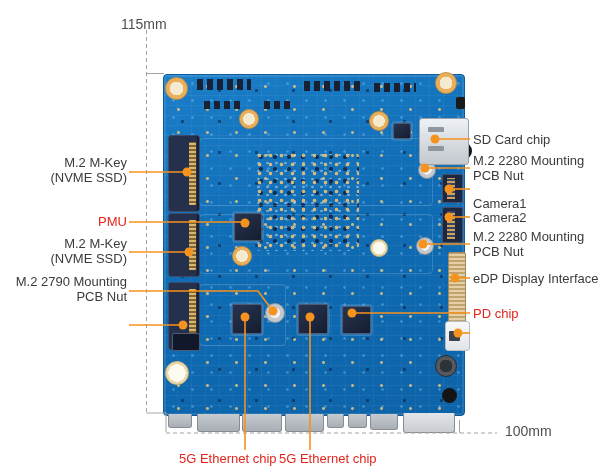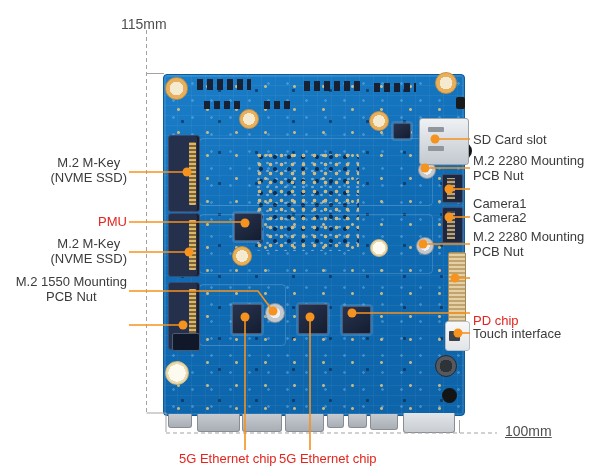--- a/index.html
+++ b/index.html
@@ -3,21 +3,21 @@
 <meta charset="utf-8">
 <style>
   html,body{margin:0;padding:0;background:#fff;}
   .stage{
     position:relative;width:600px;height:476px;background:#ffffff;
     font-family:"Liberation Sans", sans-serif;overflow:hidden;
   }
   
   .dim-text{position:absolute;font-size:14px;color:#4f4f4f;}
   #dim-w{left:121px;top:16px;}
-  #dim-h{left:505px;top:423px;text-decoration:underline;}
+  #dim-h{left:505px;top:423px;}
   
   .board{
     position:absolute;left:163px;top:74px;width:300px;height:340px;
     background-color:#1070ba;
     background-image:
       radial-gradient(circle, rgba(225,195,125,0.85) 1px, transparent 1.9px),
       radial-gradient(circle, rgba(10,28,58,0.55) 1.3px, transparent 2px),
       radial-gradient(circle, rgba(130,195,242,0.4) 1px, transparent 1.6px),
       repeating-linear-gradient(0deg, transparent 0 9px, rgba(255,255,255,0.05) 9px 10px),
       repeating-linear-gradient(90deg, transparent 0 13px, rgba(255,255,255,0.045) 13px 14px),
@@ -114,25 +114,25 @@
     position:absolute;background:linear-gradient(180deg,#c6cbd1,#a9aeb5);
     border:1px solid #878d94;border-top:none;border-radius:0 0 3px 3px;z-index:1;
   }
   .bconn.light{background:linear-gradient(180deg,#e2e5e8,#c9cdd2);}
   
   .callout-label{
     position:absolute;font-size:13px;line-height:15px;color:#3b3b3b;
     white-space:pre-line;
   }
   .callout-label.red{color:#e4251d;}
-  .side-left{right:473px;text-align:center;}
+  .side-left{right:473px;text-align:right;}
   .side-right{left:473px;text-align:left;}
   #cl-l0{top:155px;} #cl-l1{top:214px;} #cl-l2{top:236px;} #cl-l3{top:274px;} #cl-l4{top:317px;}
   #cl-r0{top:132px;} #cl-r1{top:153px;} #cl-r2{top:196px;} #cl-r3{top:210px;text-align:right;}
-  #cl-r4{top:229px;} #cl-r5{top:271px;} #cl-r6{top:306px;margin-top:7px;} #cl-r7{top:326px;}
+  #cl-r4{top:229px;} #cl-r5{top:271px;} #cl-r6{top:306px;} #cl-r7{top:326px;}
   #cl-b0{left:179px;top:451px;} #cl-b1{left:279px;top:451px;}
   
   .overlay{position:absolute;left:0;top:0;width:600px;height:476px;pointer-events:none;z-index:5;}
 </style>
 </head>
 <body>
 
 <div class="stage">
 
   <div class="dim-text" id="dim-w">115mm</div>
@@ -240,29 +240,29 @@
     <circle cx="458" cy="333" r="4.5" fill="#f6921e"></circle>
     <circle cx="245" cy="317" r="4.5" fill="#f6921e"></circle>
     <circle cx="310" cy="317" r="4.5" fill="#f6921e"></circle>
   </svg>
 
   <div class="callout-label side-left" id="cl-l0">M.2 M-Key
 (NVME SSD)</div>
   <div class="callout-label side-left red" id="cl-l1">PMU</div>
   <div class="callout-label side-left" id="cl-l2">M.2 M-Key
 (NVME SSD)</div>
-  <div class="callout-label side-left" id="cl-l3">M.2 1550 Mounting
+  <div class="callout-label side-left" id="cl-l3">M.2 2790 Mounting
 PCB Nut</div>
 
-  <div class="callout-label side-right" id="cl-r0">SD Card slot</div>
+  <div class="callout-label side-right" id="cl-r0">SD Card chip</div>
   <div class="callout-label side-right" id="cl-r1">M.2 2280 Mounting
 PCB Nut</div>
   <div class="callout-label side-right" id="cl-r2">Camera1</div>
   <div class="callout-label side-right" id="cl-r3">Camera2</div>
   <div class="callout-label side-right" id="cl-r4">M.2 2280 Mounting
 PCB Nut</div>
+  <div class="callout-label side-right" id="cl-r5">eDP Display Interface</div>
   <div class="callout-label side-right red" id="cl-r6">PD chip</div>
-  <div class="callout-label side-right" id="cl-r7">Touch interface</div>
 
   <div class="callout-label red" id="cl-b0">5G Ethernet chip</div>
   <div class="callout-label red" id="cl-b1">5G Ethernet chip</div>
 
 </div>
 
 </body></html>

